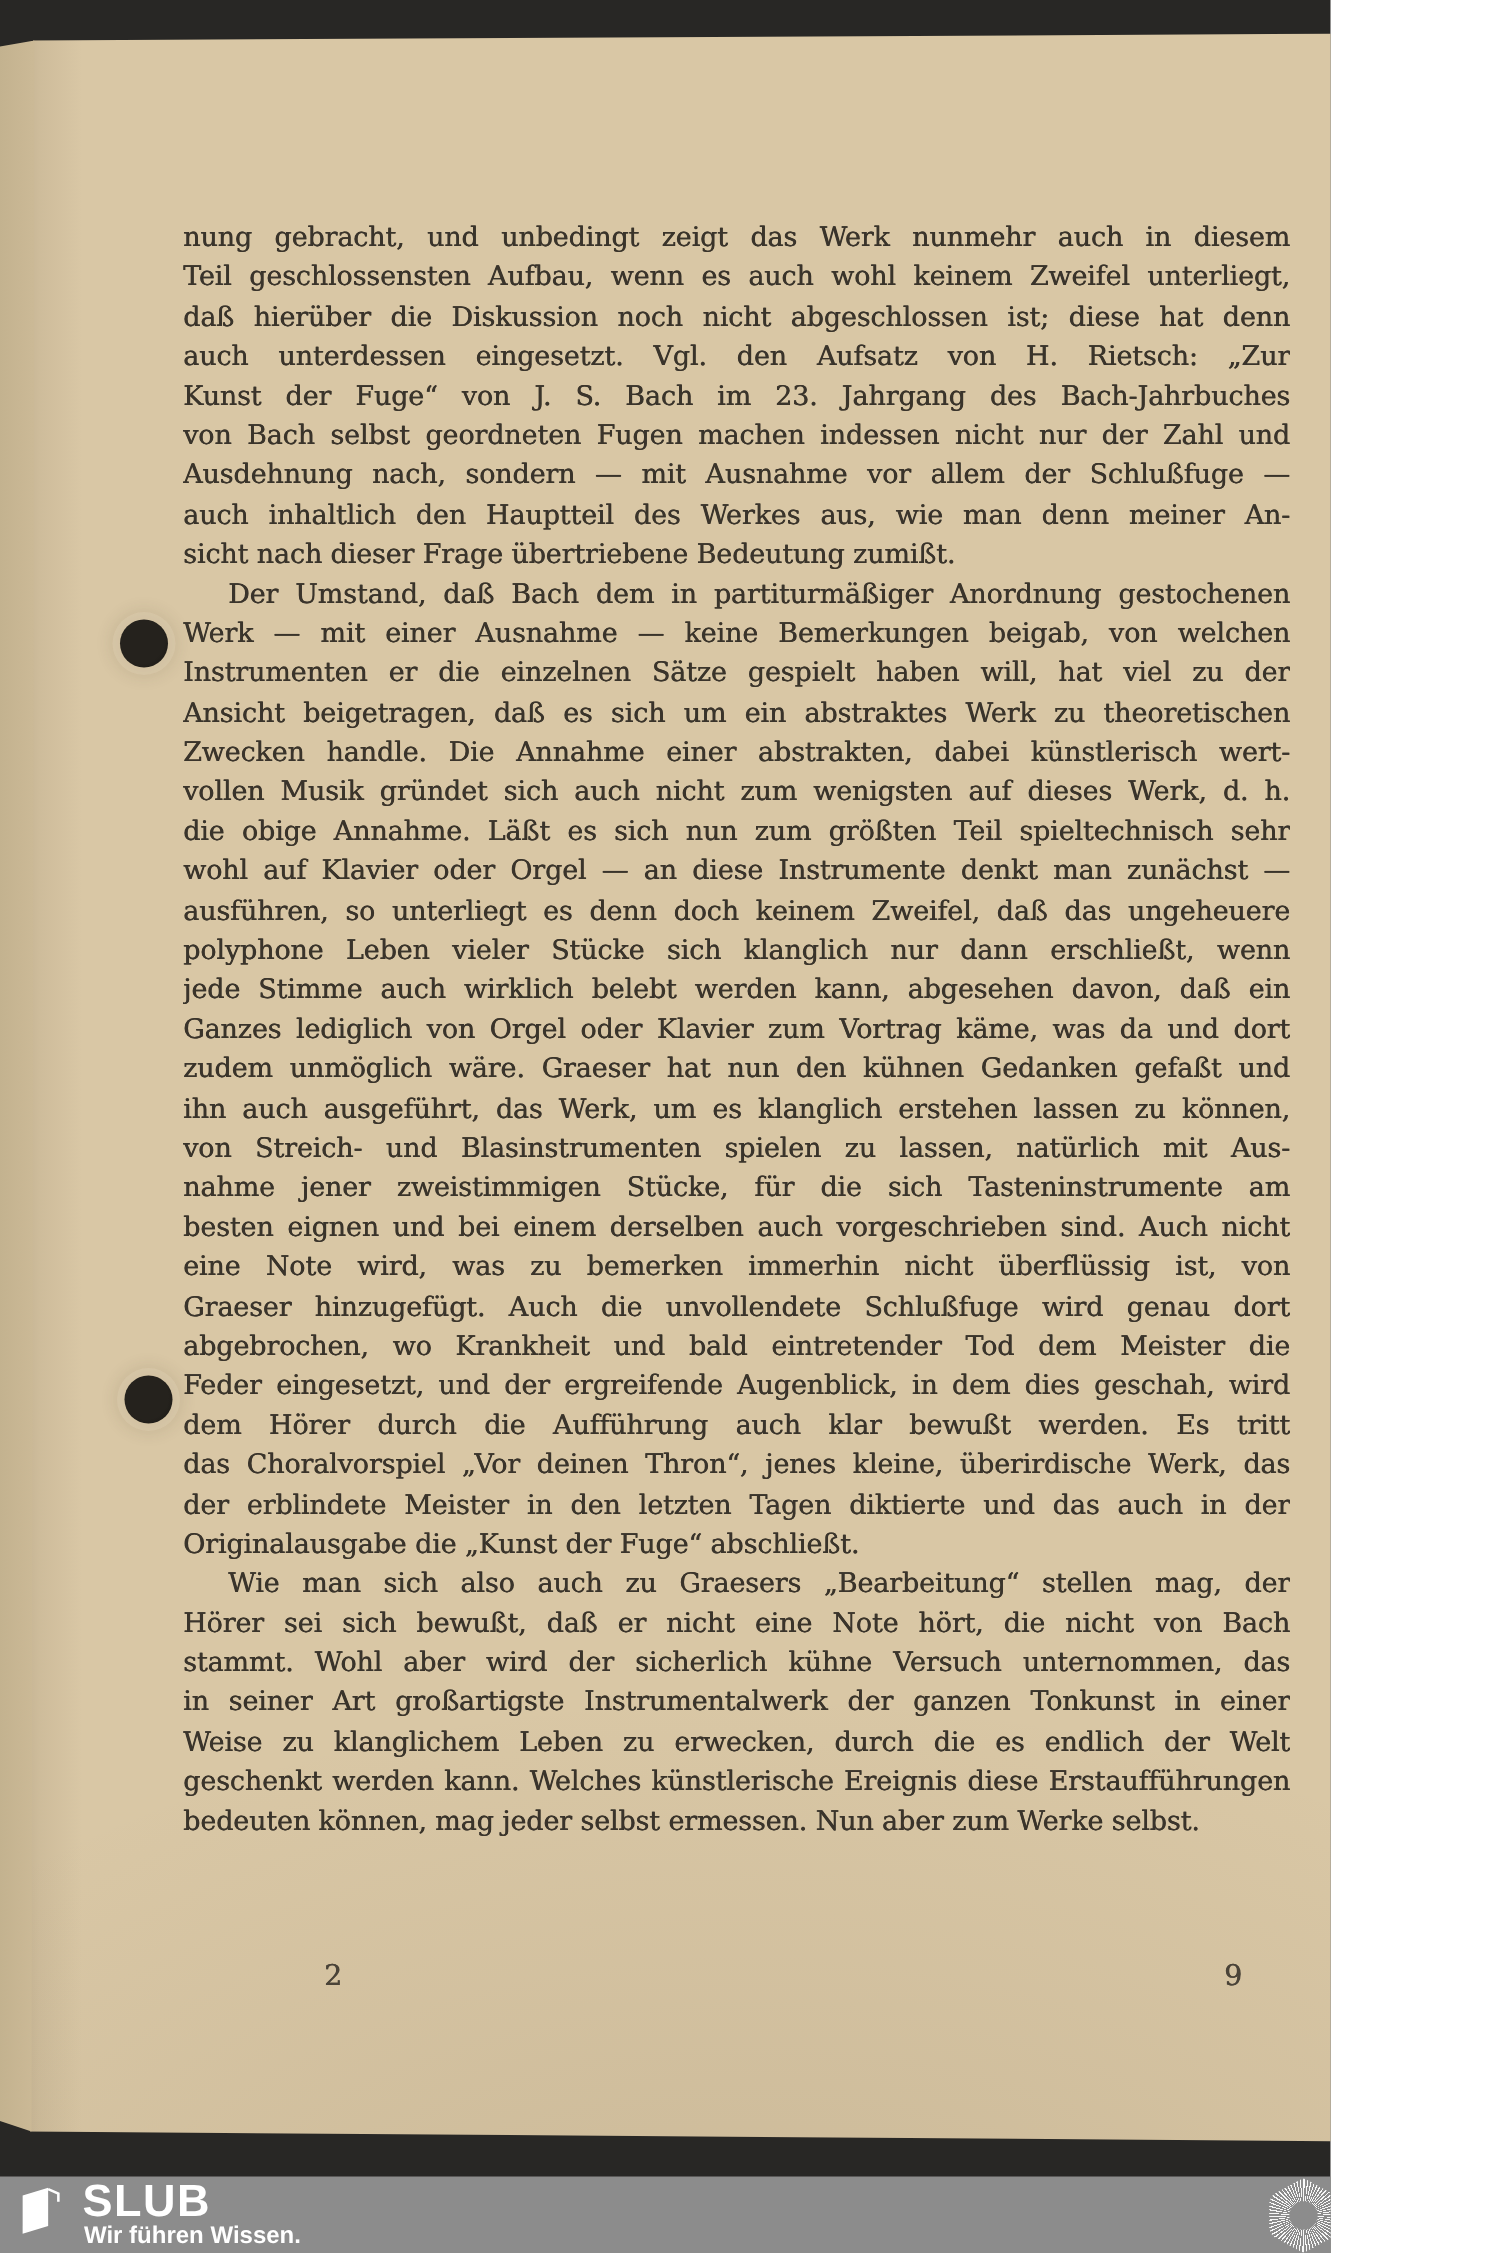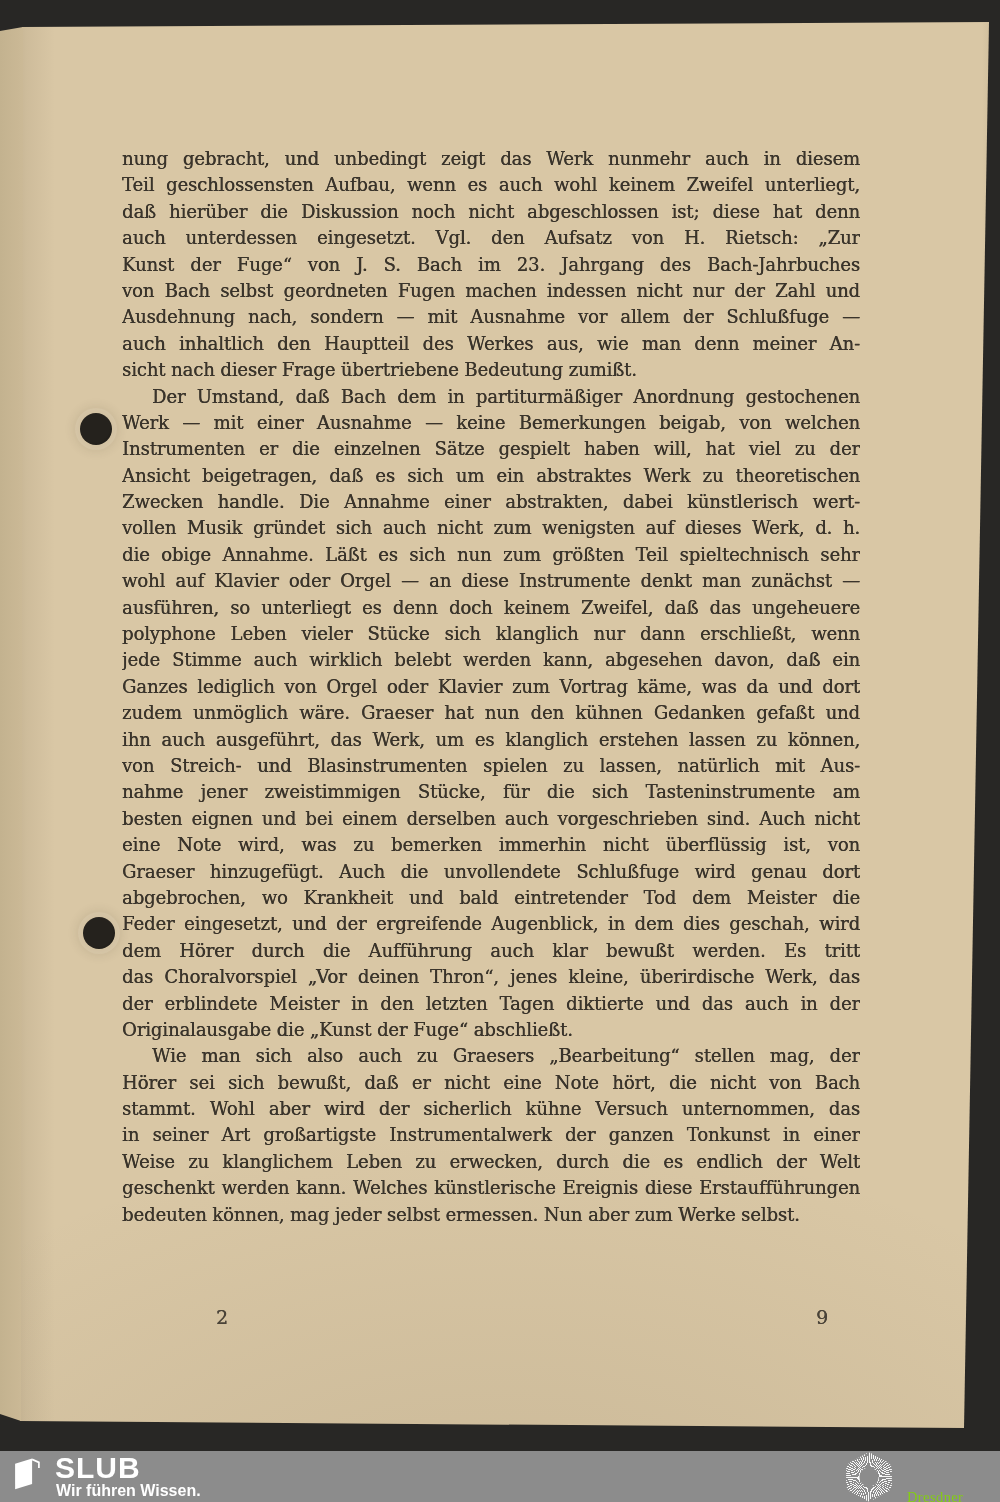--- a/index.html
+++ b/index.html
@@ -6,21 +6,21 @@
     --c-background:#282725;
     --c-page_paper:#d9c7a5;
     --c-paper_edge:#cbb996;
     --c-footer_bar:#8c8c8c;
     --c-ink:#3a342b;
     --c-footer_text:#ffffff;
   }
   html,body{margin:0;padding:0;}
   body{font-family:"DejaVu Serif",serif;}
   #canvas{
-    position:relative;width:1000px;height:1502px;overflow:hidden;
+    position:relative;width:887px;height:1502px;overflow:hidden;
     background:var(--c-background);
   }
   
   #gutter-strip{
     position:absolute;left:0;top:0;width:1000px;height:1502px;pointer-events:none;
     background:linear-gradient(to right, #c3b28f 0px, var(--c-paper_edge) 22px);
     clip-path:polygon(0px 31px, 23px 27px, 21px 1421px, 0px 1414px);
   }
   
   #book-page{

